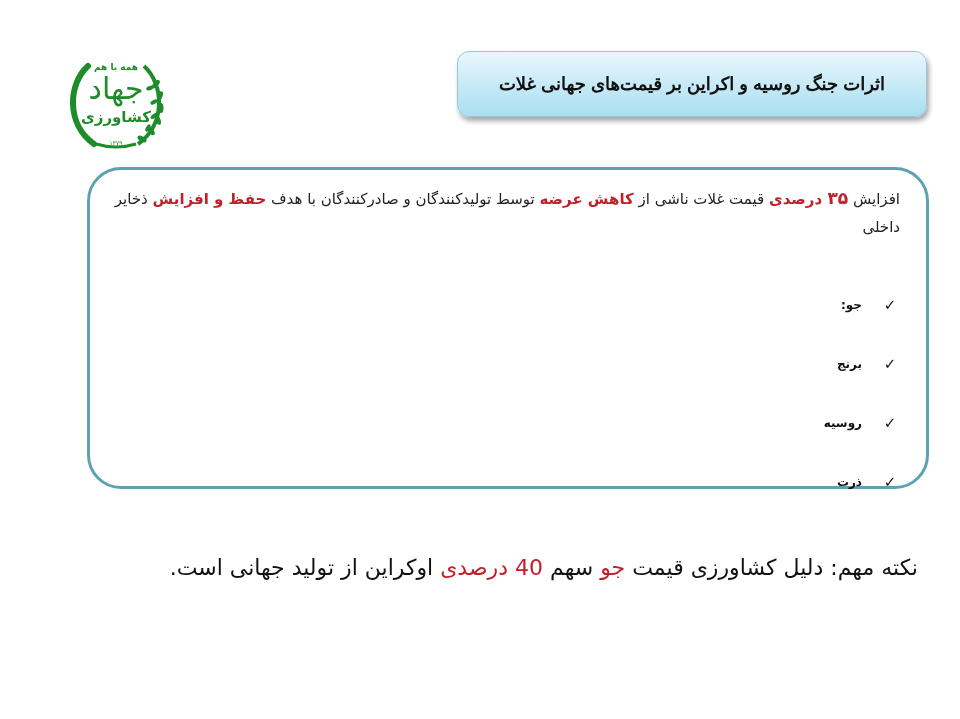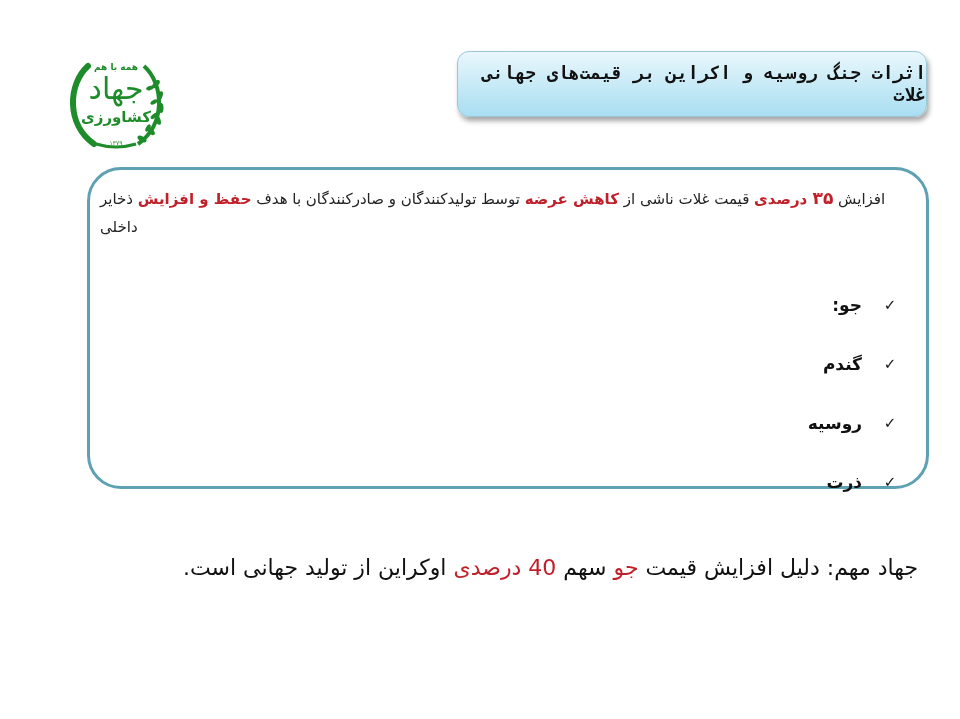--- a/index.html
+++ b/index.html
@@ -41,49 +41,49 @@
     .title-box {
       position: absolute; left: 457px; top: 51px; width: 470px; height: 66px;
       border-radius: 12px;
       border: 1px solid #9cc6d6;
       background: linear-gradient(to bottom, #eaf7fc 0%, #c5e9f6 55%, #a9def2 100%);
       box-shadow: 2px 4px 5px rgba(0,0,0,0.35);
       display: flex; align-items: center; justify-content: center;
     }
     .title-text {
       direction: rtl; font-size: 18px; font-weight: bold; color: #111;
-      font-family: Liberation Mono, monospace;
+      font-family: Liberation Sans, sans-serif;
     }
 
     
     .content-box {
       position: absolute; left: 87px; top: 167px; width: 842px; height: 322px;
       border: 3px solid #5ea1b3;
       border-radius: 34px;
       background: #fff;
     }
     .intro {
       position: absolute; right: 26px; top: 14px; width: 800px;
-      direction: rtl; text-align: left;
+      direction: rtl; text-align: right;
       font-size: 15px; line-height: 28px; color: #222;
       font-family: "DejaVu Sans", sans-serif;
     }
     .hl { color: #c0202a; font-weight: bold; }
     .hl-num { color: #c0202a; font-weight: bold; font-size: 17px; }
 
     .list { position: absolute; right: 28px; top: 105px; direction: rtl; }
     .list-item {
       display: flex; align-items: center; height: 59px;
       direction: rtl;
     }
     .check {
       width: 16px; font-size: 15px; color: #111; margin-left: 20px;
       text-align: center;
     }
-    .item-label { font-size: 17px; font-weight: bold; color: #111; }
+    .item-label { font-size: 12px; font-weight: bold; color: #111; }
 
     
     .note {
       position: absolute; right: 42px; top: 550px; width: 820px;
       direction: rtl; text-align: right;
       font-size: 22px; color: #111; line-height: 36px;
       font-family: "DejaVu Sans", sans-serif;
     }
     .note .red { color: #c0202a; }
   </style>
@@ -123,28 +123,28 @@
   <div class="content-box">
     <div class="intro"><span>افزایش </span><span class="hl-num">۳۵</span><span class="hl"> درصدی</span><span> قیمت غلات ناشی از </span><span class="hl">کاهش عرضه</span><span> توسط تولیدکنندگان و صادرکنندگان با هدف </span><span class="hl">حفظ و افزایش</span><span> ذخایر داخلی</span></div>
 
     <div class="list">
       <div class="list-item">
         <span class="check">✓</span>
         <span class="item-label">جو:</span>
       </div>
       <div class="list-item">
         <span class="check">✓</span>
-        <span class="item-label">گندم</span>
+        <span class="item-label">برنج</span>
       </div>
       <div class="list-item">
         <span class="check">✓</span>
         <span class="item-label">روسیه</span>
       </div>
       <div class="list-item">
         <span class="check">✓</span>
         <span class="item-label">ذرت</span>
       </div>
     </div>
   </div>
 
-  <div class="note"><span>جهاد مهم: دلیل افزایش قیمت </span><span class="red">جو</span><span> سهم </span><span class="red">40 درصدی</span><span> اوکراین از تولید جهانی است.</span></div>
+  <div class="note"><span>نکته مهم: دلیل کشاورزی قیمت </span><span class="red">جو</span><span> سهم </span><span class="red">40 درصدی</span><span> اوکراین از تولید جهانی است.</span></div>
 
 </div>
 
 </body></html>

